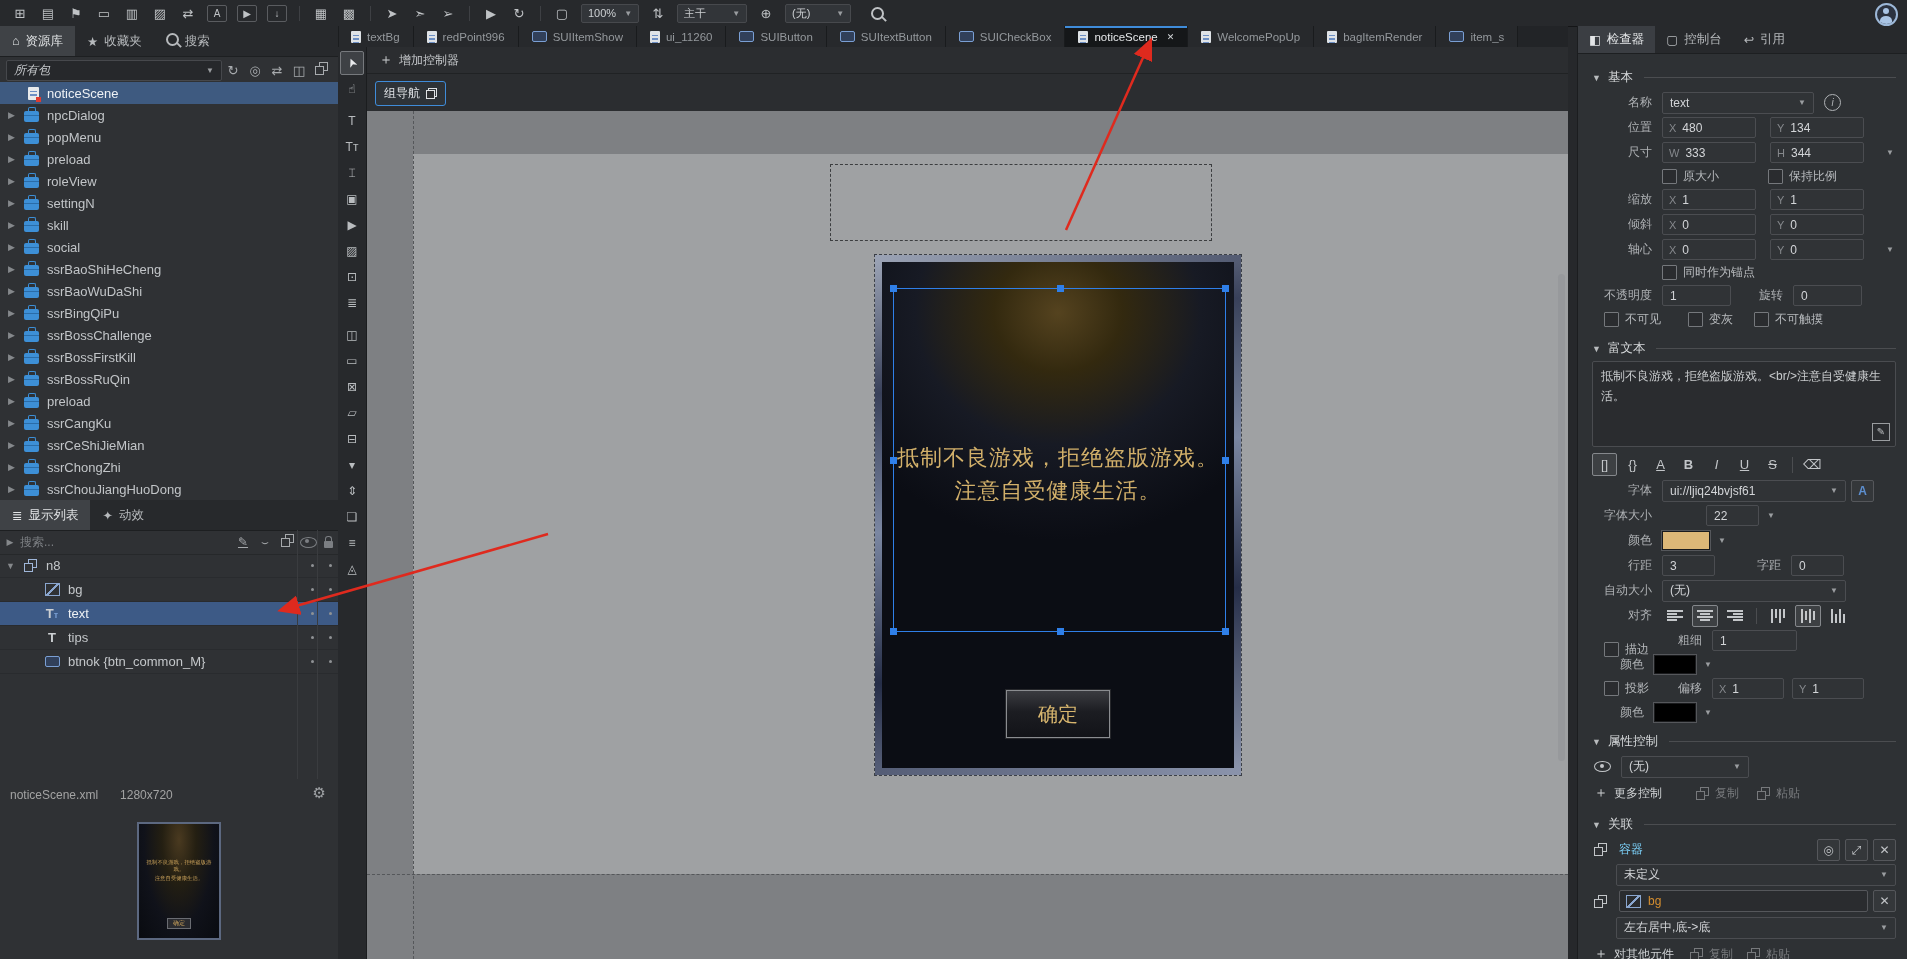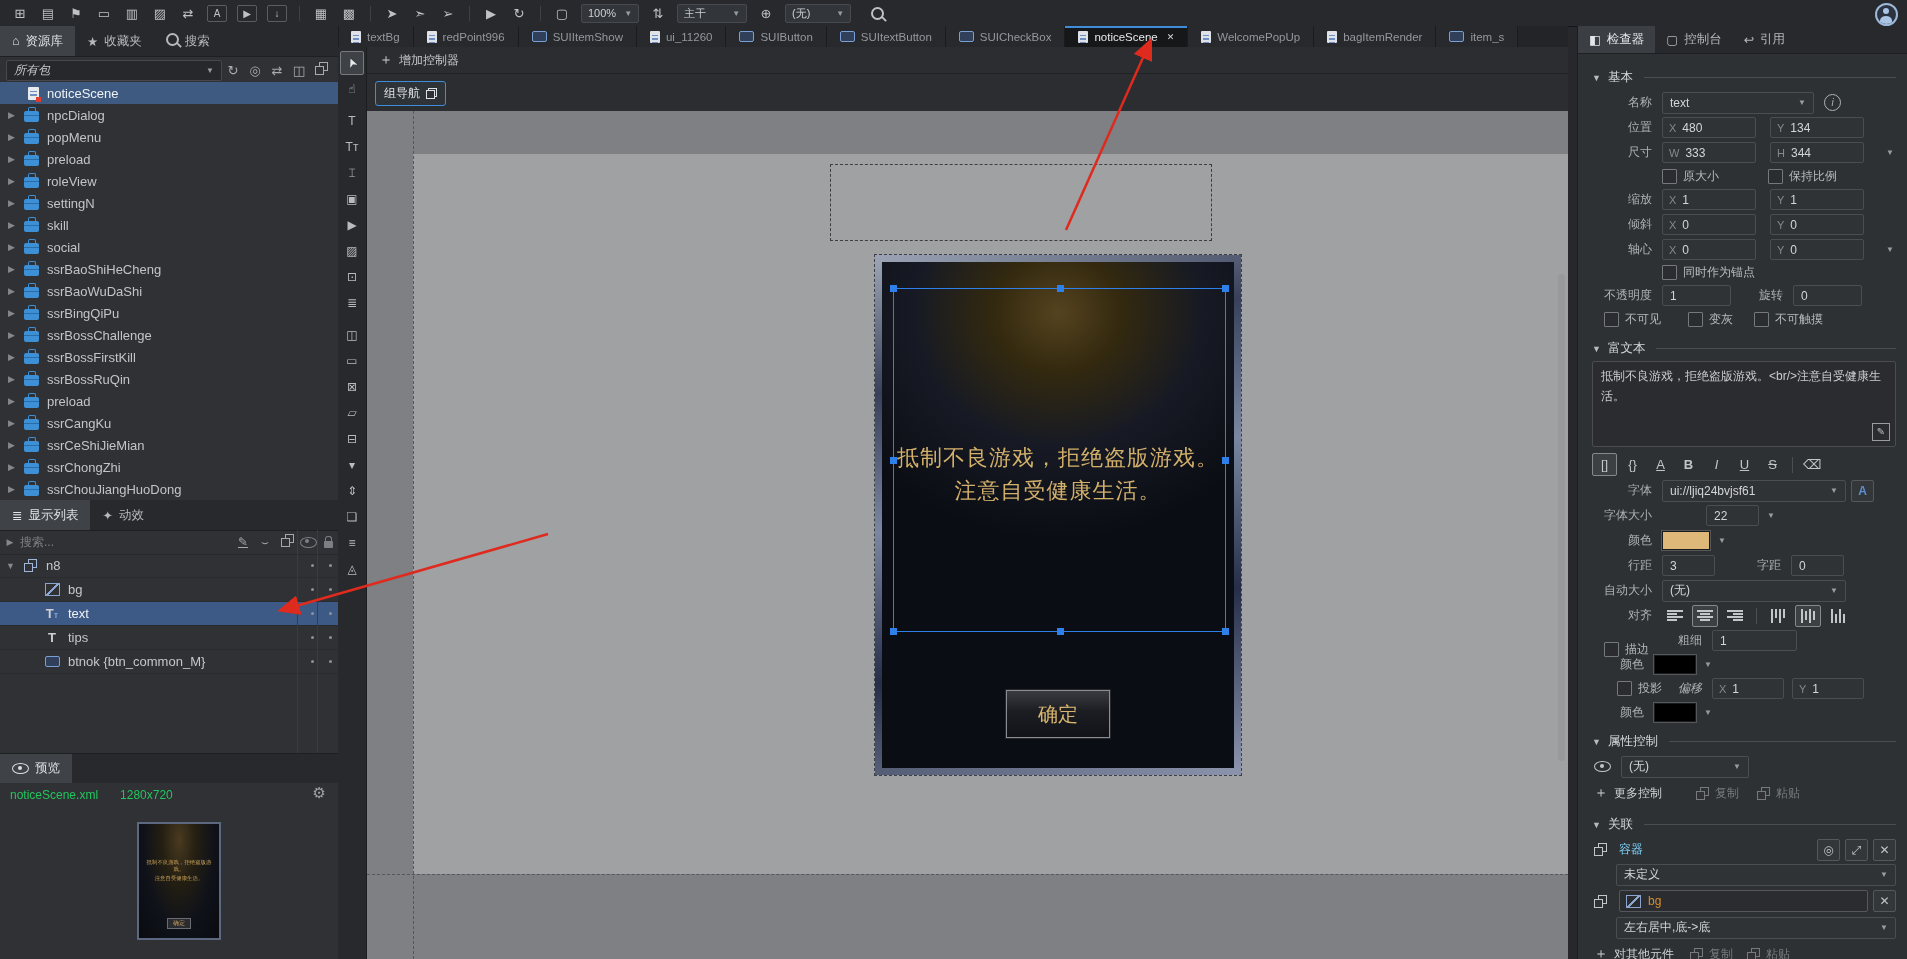--- a/index.html
+++ b/index.html
@@ -76,21 +76,21 @@
   .imgicon{width:13px;height:11px;border:1px solid #8aa6cf;display:inline-block;
            background:linear-gradient(135deg,transparent 42%,#8aa6cf 42% 58%,transparent 58%);}
   .t-ic{font-weight:bold;color:#cdd0d3;font-size:13px;}
   .lock{width:9px;height:7px;background:currentColor;border-radius:1px;position:relative;margin-top:4px;display:inline-block;}
   .lock::before{content:'';position:absolute;top:-5px;left:1px;width:5px;height:4px;border:1.5px solid currentColor;border-bottom:none;border-radius:3px 3px 0 0;}
   .eye{width:15px;height:9px;border:1px solid currentColor;border-radius:50%;position:relative;display:inline-block;}
   .eye::after{content:'';position:absolute;width:4px;height:4px;border-radius:50%;background:currentColor;left:4.5px;top:1.5px;}
   
   .pv-head{position:absolute;left:0;top:727px;width:338px;height:29px;background:#27292c;border-top:1px solid #1d1f21;display:flex;}
   .pv-tab{display:flex;align-items:center;gap:6px;padding:0 12px;background:#3f4246;color:#dde0e2;font-size:12.5px;}
-  .pv-info{position:absolute;left:10px;top:762px;color:#22c55e;font-size:12px;display:flex;gap:22px;}
+  .pv-info{position:absolute;left:10px;top:762px;color:#a3a3a3;font-size:12px;display:flex;gap:22px;}
   .pv-gear{position:absolute;right:12px;top:758px;font-size:15px;color:#9fa2a5;}
   .pv-thumb{position:absolute;left:137px;top:796px;width:80px;height:114px;border:2px solid #5c6880;
             background:radial-gradient(ellipse at 50% 14%, #4a3a20 0%, #241f12 30%, #10121a 62%, #090b10 100%);}
   .pv-line{color:#c9a15a;font-size:6px;text-align:center;line-height:8px;transform:scale(.9);}
   .pv-btn{position:absolute;left:50%;bottom:9px;transform:translateX(-50%);background:#2a2b30;border:1px solid #6a6c72;
           color:#c9a15a;font-size:6px;line-height:9px;padding:0 5px;}
   
   .toolstrip{position:absolute;left:338px;top:47px;width:28px;height:912px;background:#27292c;
              border-right:1px solid #1b1d1f;display:flex;flex-direction:column;align-items:center;padding-top:4px;}
   .tool{width:22px;height:22px;display:flex;align-items:center;justify-content:center;color:#b9bcbf;
@@ -499,26 +499,20 @@
             <span class="dot"></span>
           </span>
           <span class="dl-cell" style="flex: 0 0 16px;">
             <span class="dot"></span>
           </span>
         </div>
       </div>
     <div class="colline" style="left:297px;"></div>
     <div class="colline" style="left:317px;"></div>
 
-    <div class="pv-head">
-      <span class="pv-tab">
-        <span class="eye"></span>
-        <span>预览</span>
-      </span>
-    </div>
     <div class="pv-info">
       <span>noticeScene.xml</span>
       <span>1280x720</span>
     </div>
     <span class="pv-gear">⚙</span>
     <div class="pv-thumb">
       <div style="position:absolute;left:0;right:0;top:34px;">
         <div class="pv-line">抵制不良游戏，拒绝盗版游戏。</div>
         <div class="pv-line">注意自受健康生活。</div>
       </div>
@@ -880,25 +874,25 @@
         <span class="fld sm" style="width:76px;">
             <span class="val">1</span>
           </span>
       </div>
       <div class="irow" style="padding-left:72px;height:23px;">
         <span class="ilabel" style="flex:0 0 40px;margin-left:-58px;">颜色</span>
         <span class="swatch" style="width:40px;background:#000;"></span>
         <span class="car">▼</span>
       </div>
       <div class="irow" style="padding-left:14px;">
-        <span class="cbl" style="width:58px;justify-content:flex-end;">
+        <span class="cbl" style="width:58px;">
             <span class="cb"></span>
             <span>投影</span>
           </span>
-        <span class="ilabel" style="flex:0 0 40px;font-style:italic;">偏移</span>
+        <span class="ilabel" style="flex:0 0 40px;">偏移</span>
         <span class="fld xy" style="width:70px;margin-right:8px;">
             <span class="pfx">X</span>
             <span class="val">1</span>
           </span>
         <span class="fld xy" style="width:70px;">
             <span class="pfx">Y</span>
             <span class="val">1</span>
           </span>
       </div>
       <div class="irow" style="padding-left:72px;height:23px;">

